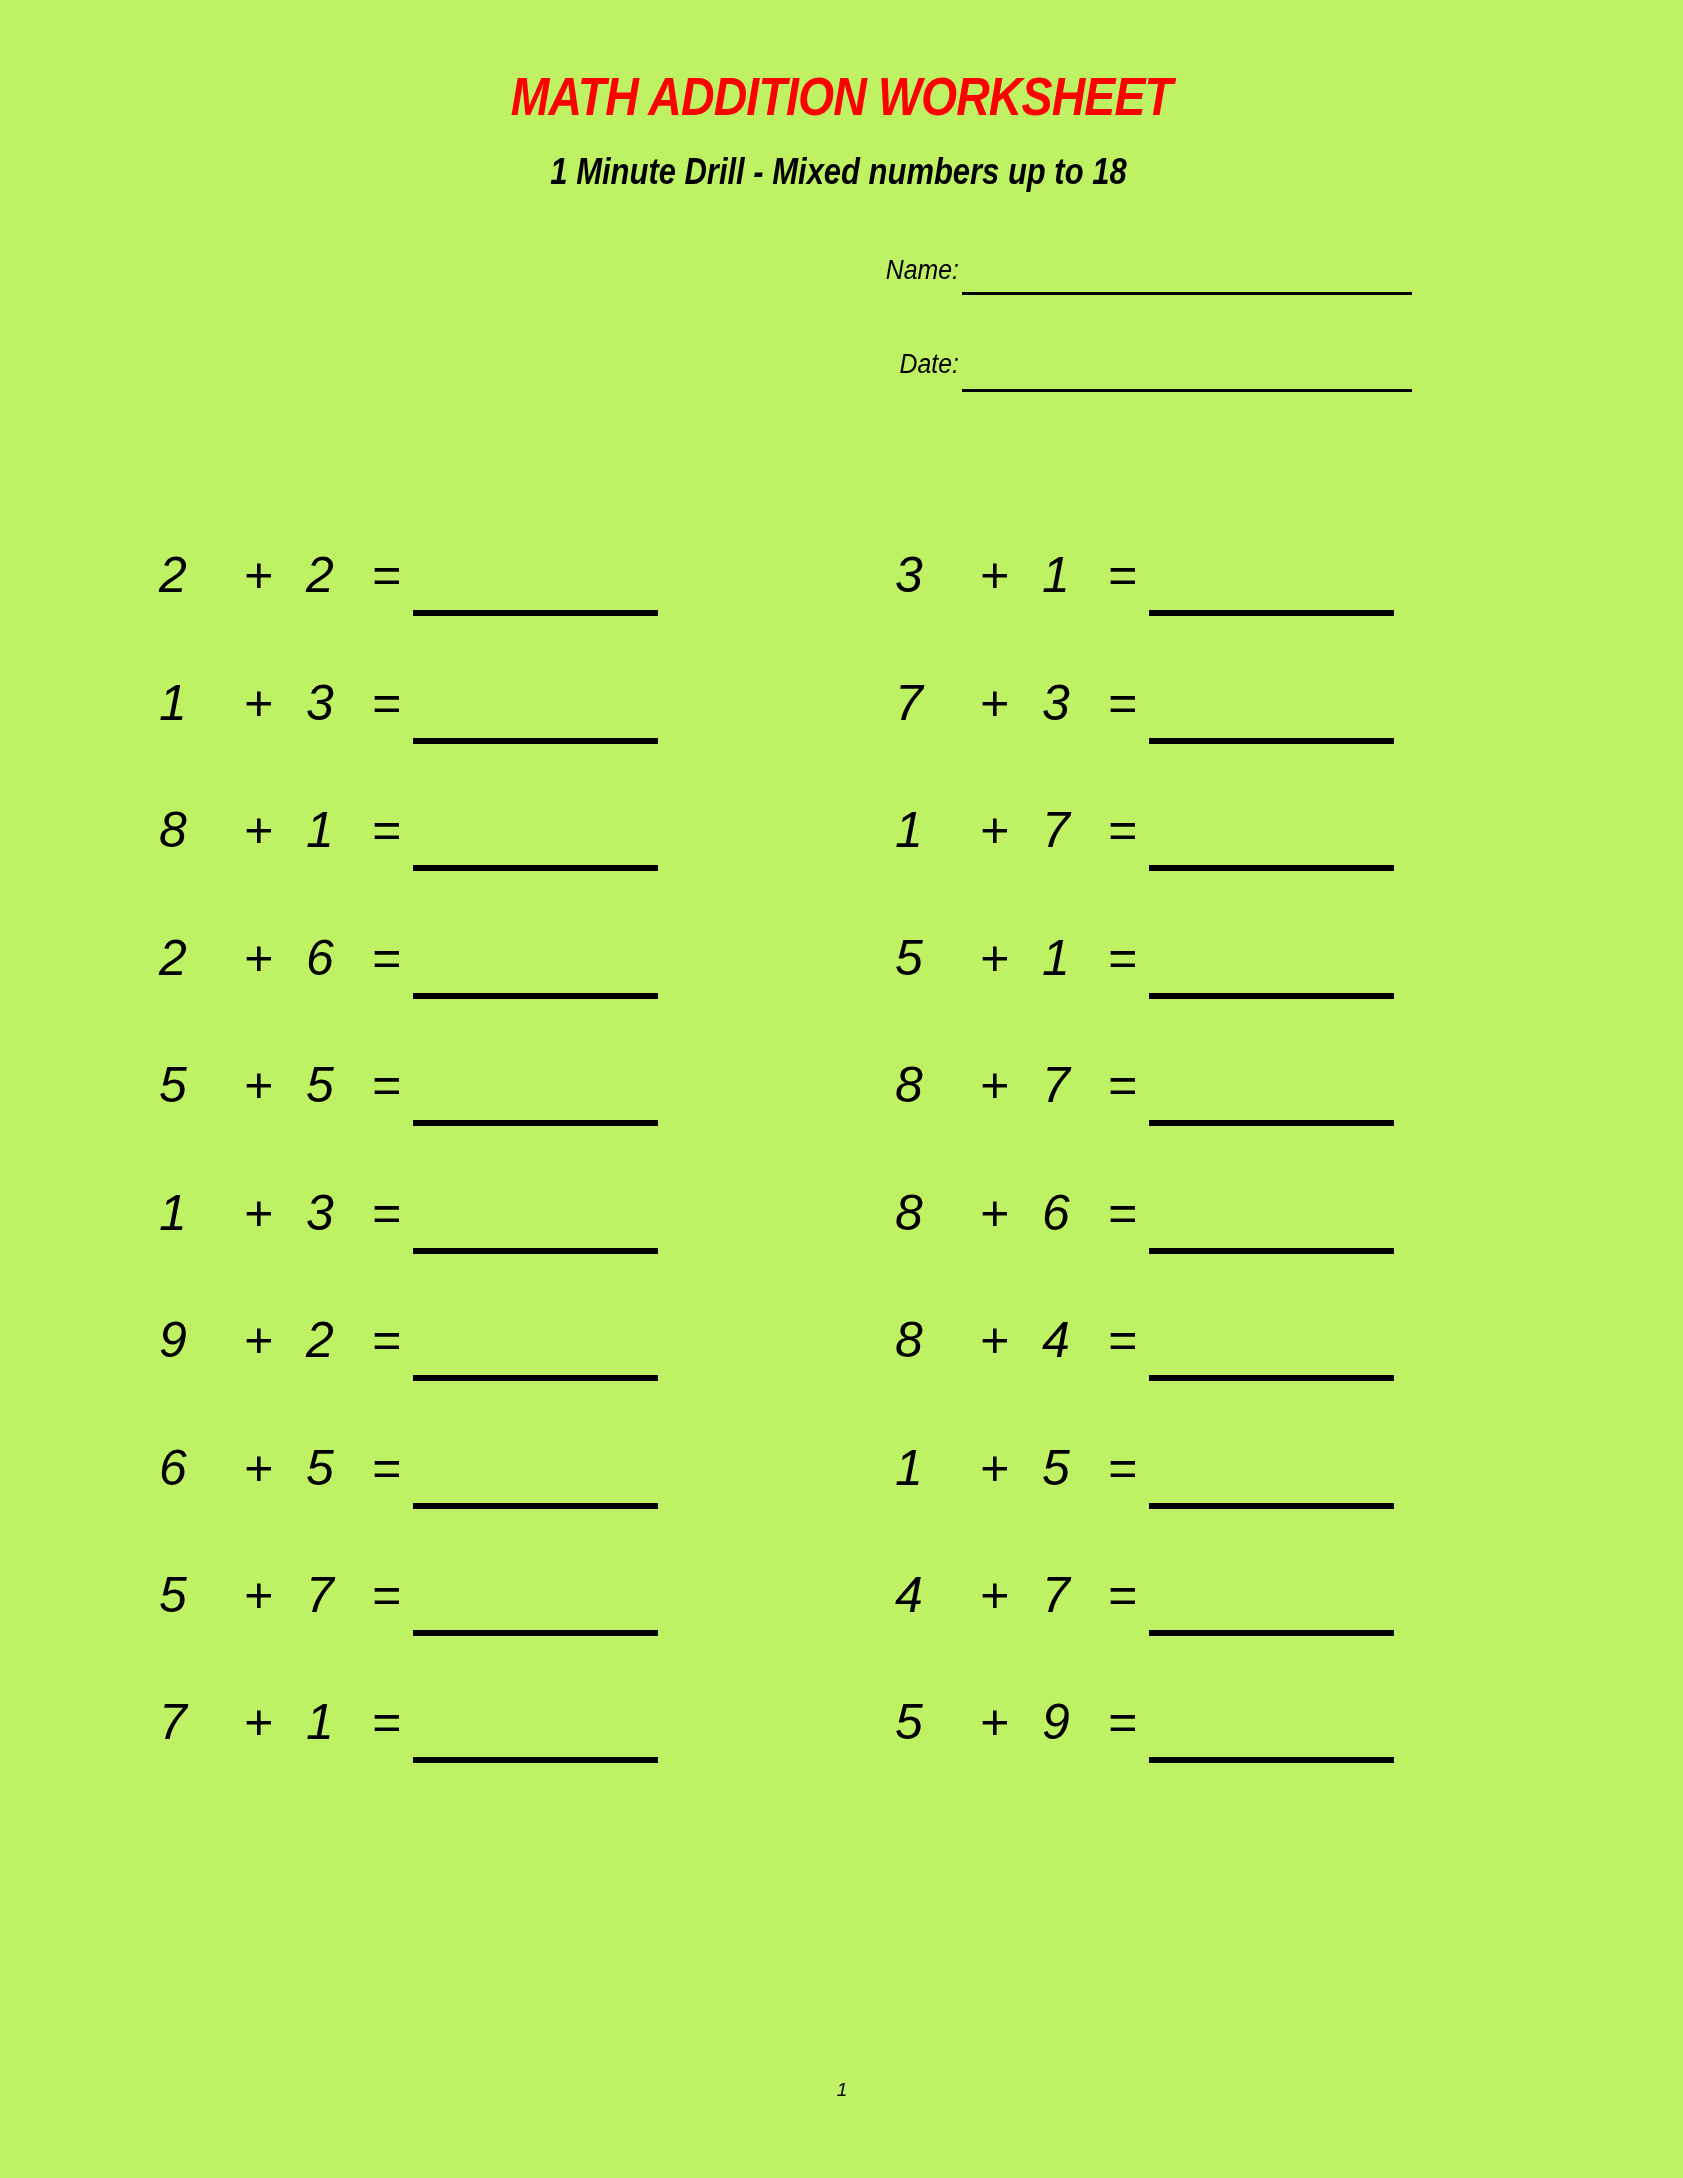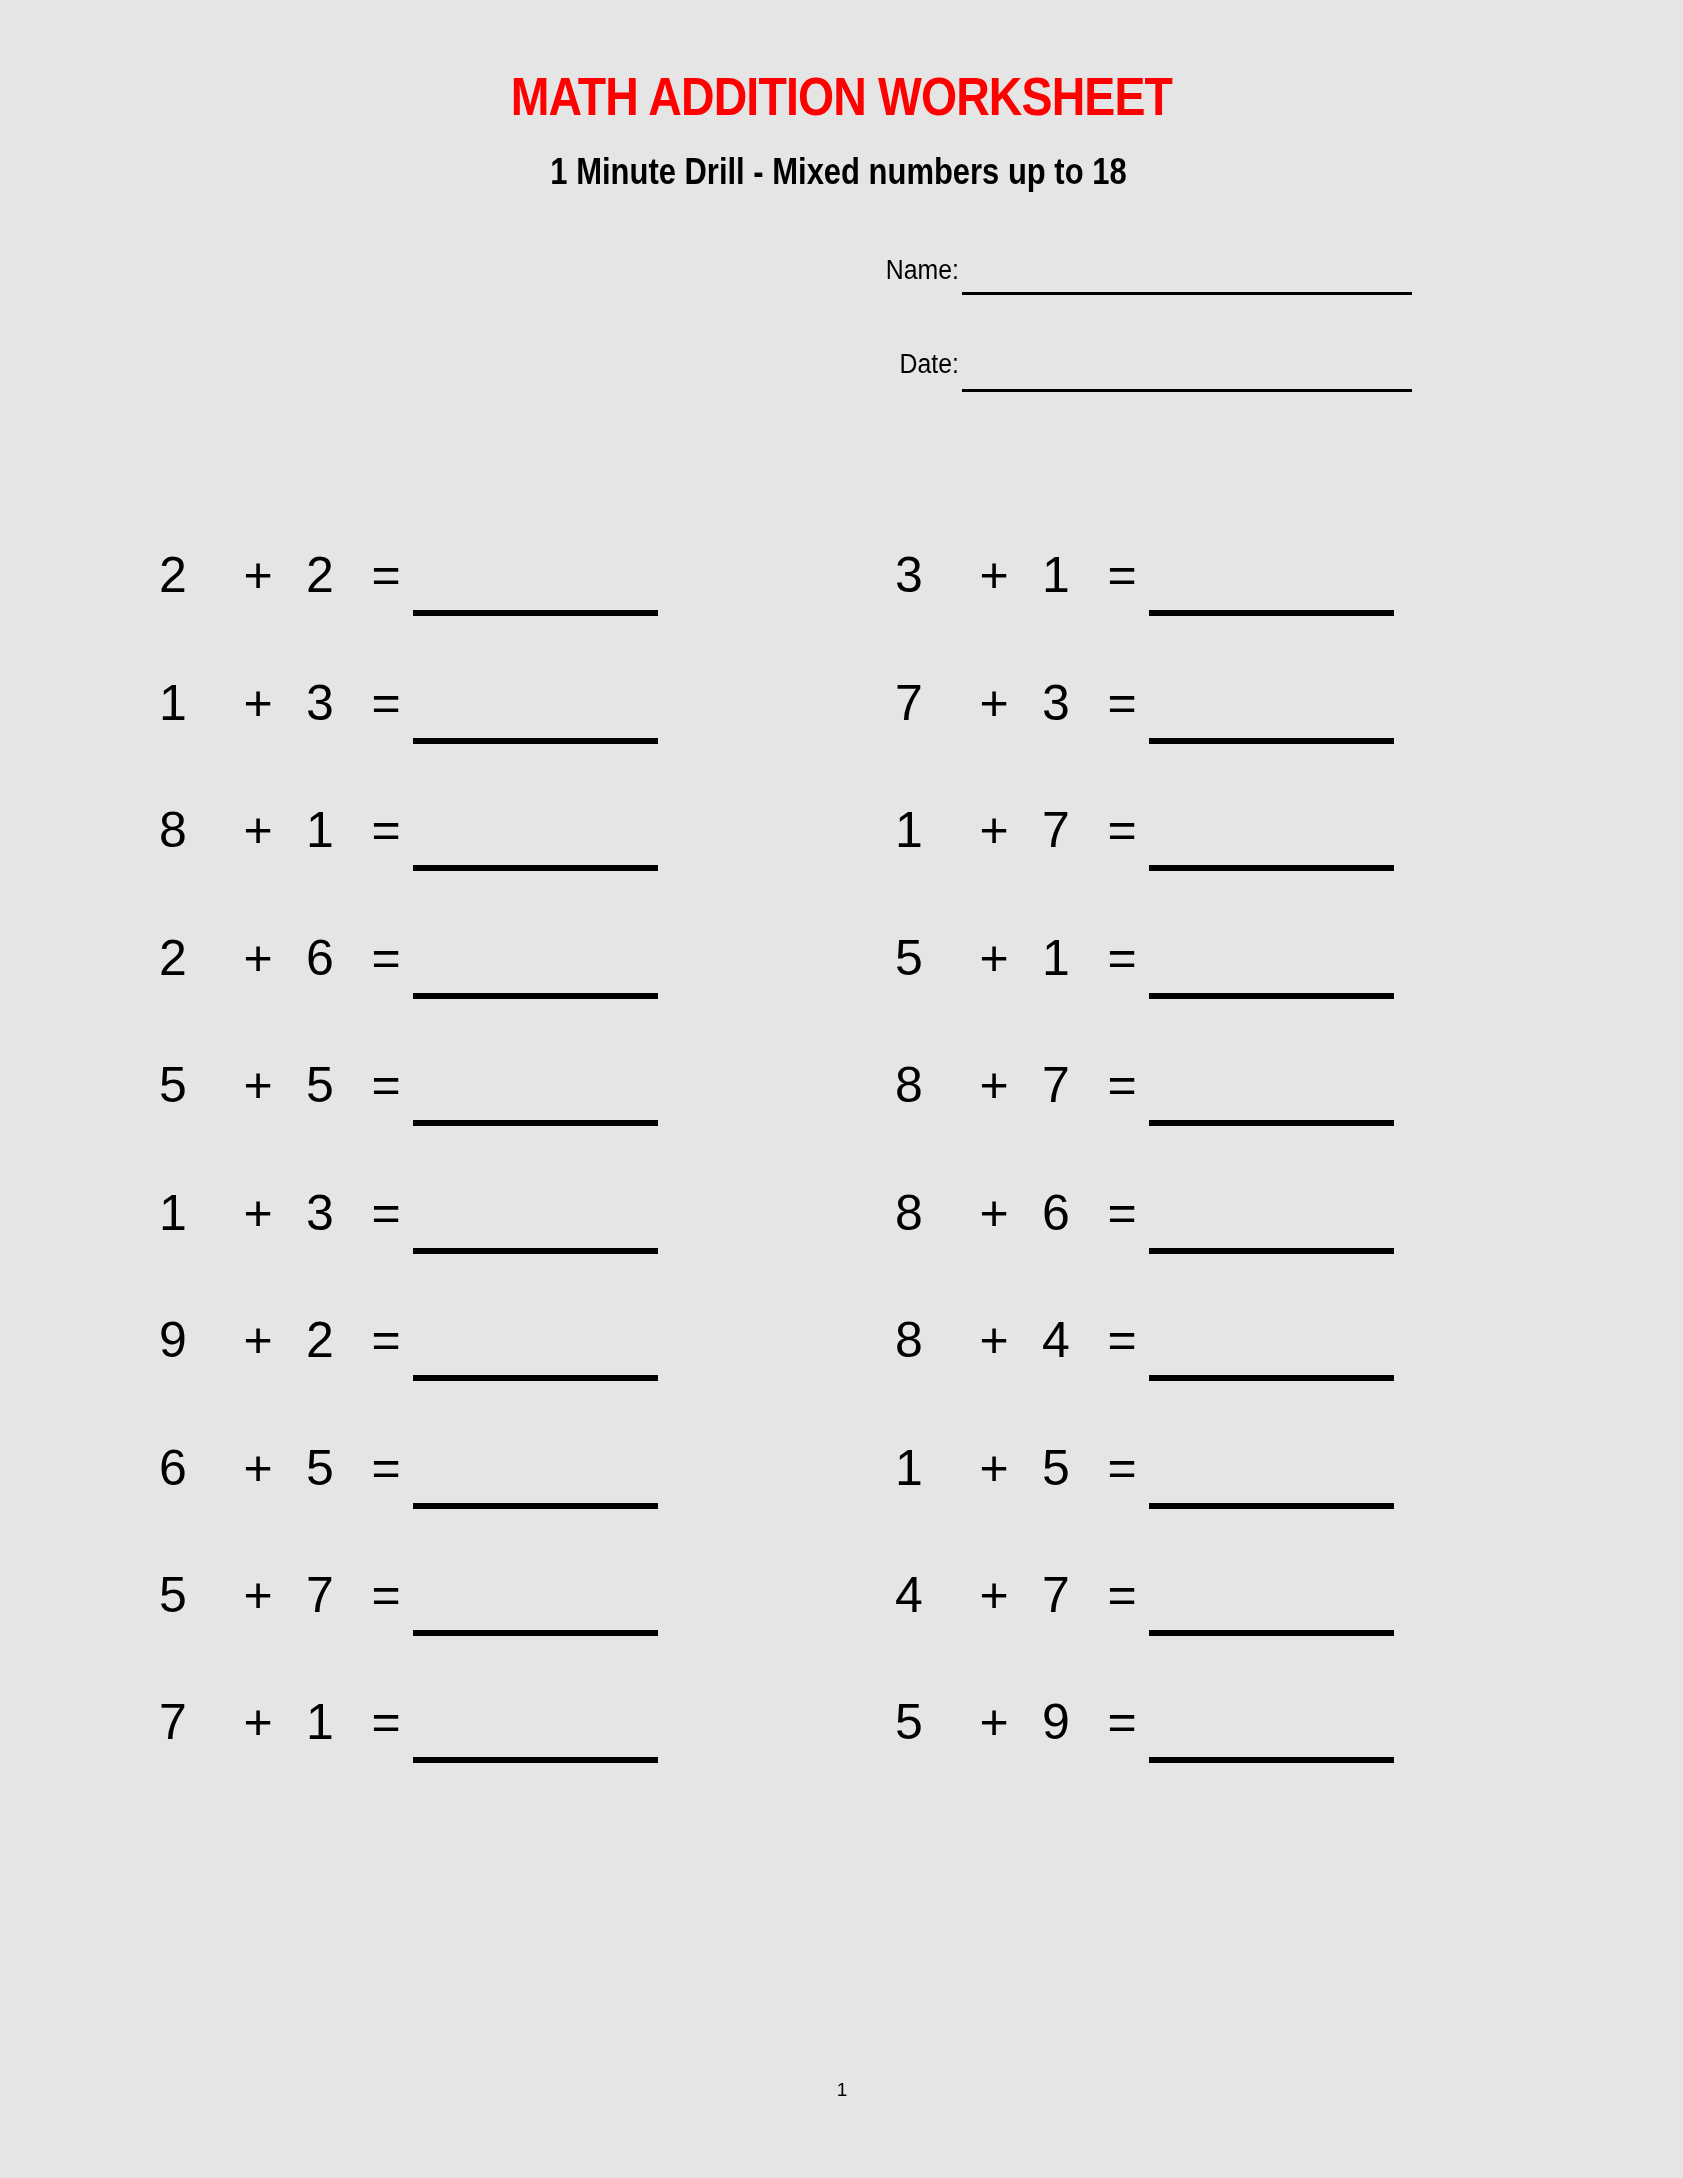--- a/index.html
+++ b/index.html
@@ -13,21 +13,22 @@
       position: relative;
       overflow: hidden;
       font-family: "Liberation Sans", "DejaVu Sans", sans-serif;
       color: #000;
     }
     .page {
       position: absolute;
       left: 0; top: 0;
       width: 1683px;
       height: 2178px;
-      background: #e5e5e5;
+      background: #bef264;
+      font-style: italic;
     }
     .title {
       position: absolute;
       left: 0;
       width: 1683px;
       top: 65px;
       text-align: center;
       font-size: 54px;
       font-weight: bold;
       color: #f00;

